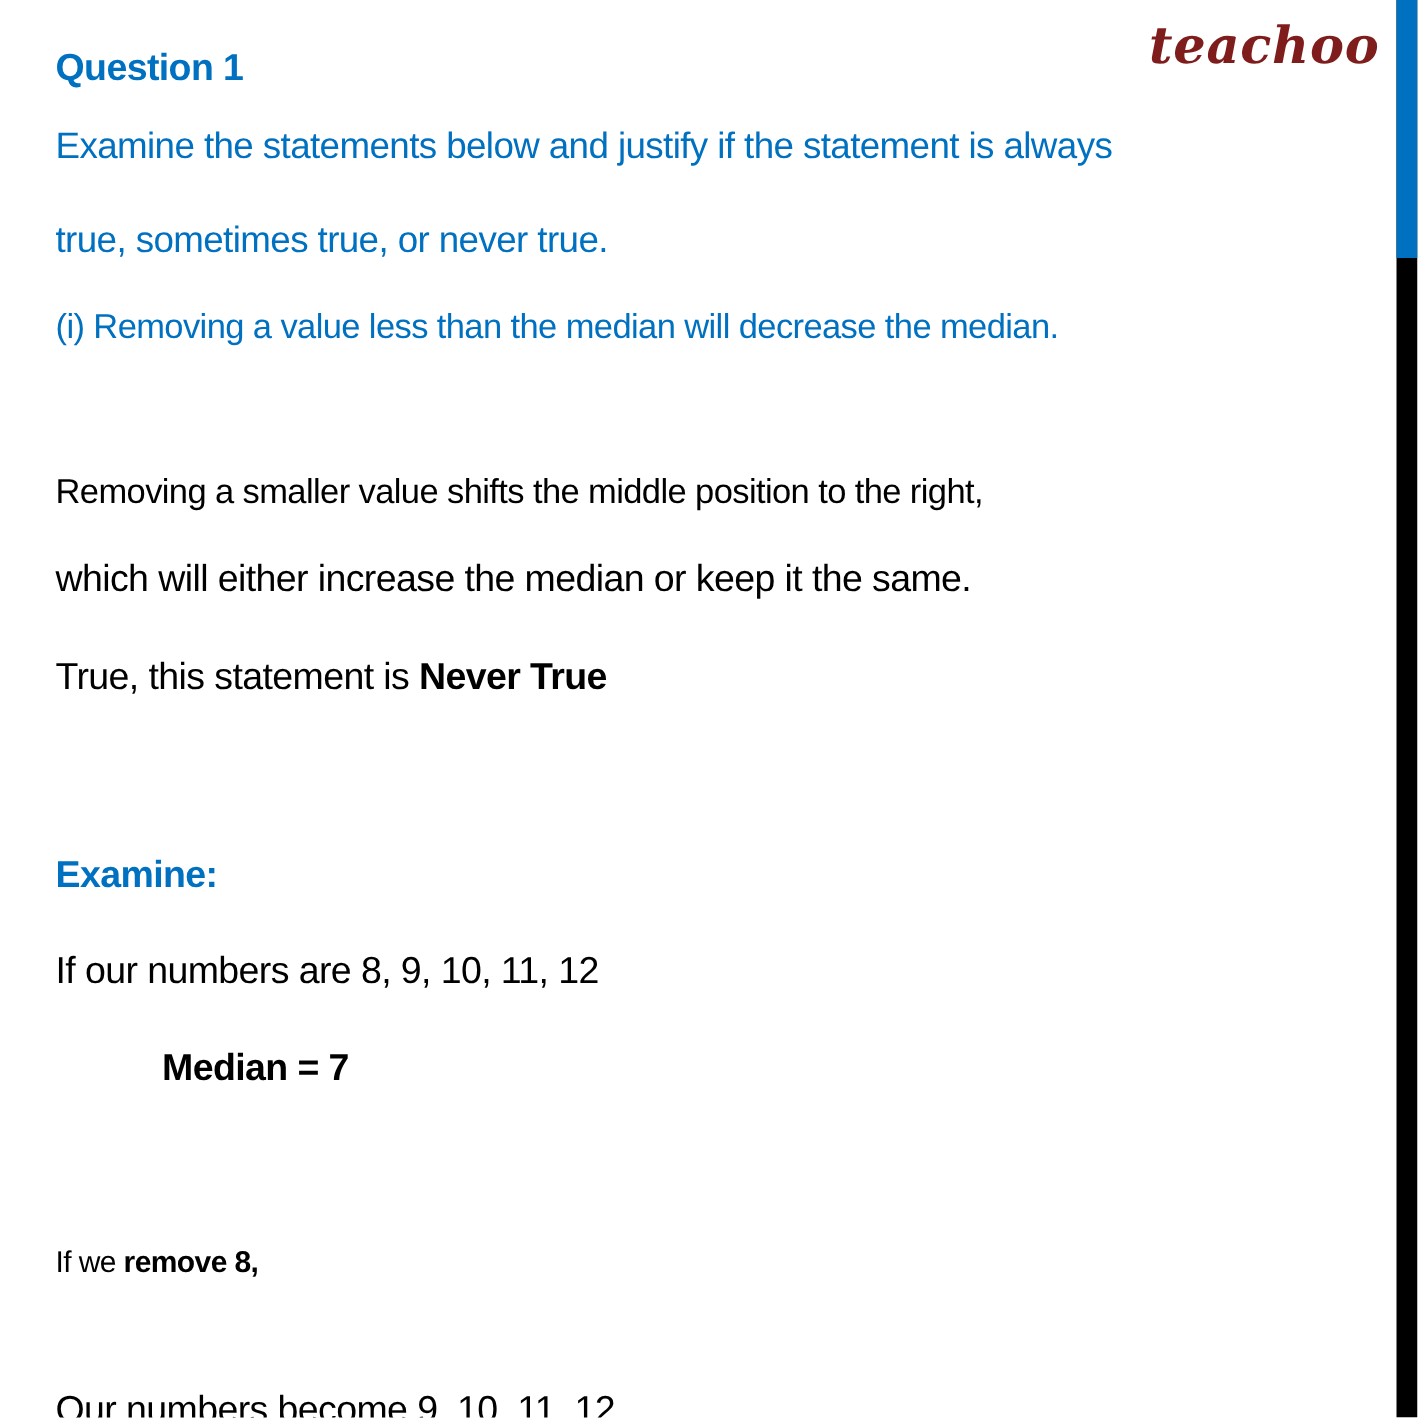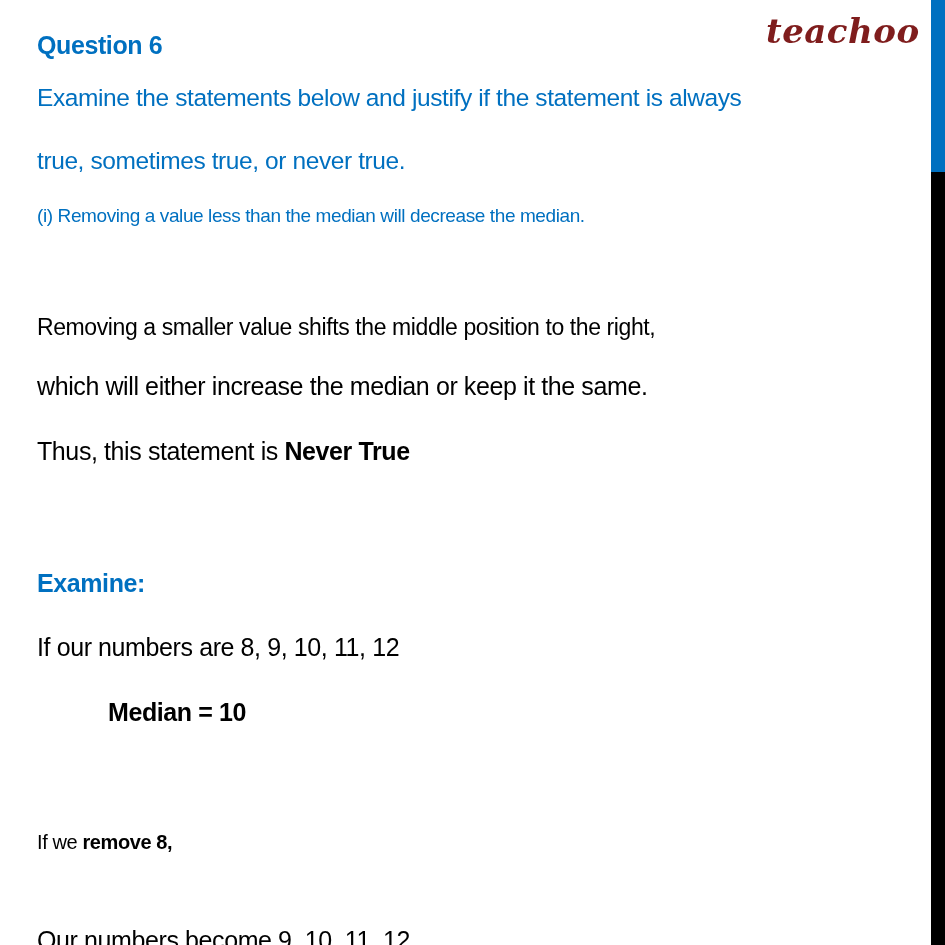--- a/index.html
+++ b/index.html
@@ -49,45 +49,45 @@
       white-space: nowrap;
       font-size: 25px;
       line-height: 1;
       letter-spacing: -0.4px;
     }
     .blue { color: #0070c0; }
     .bold { font-weight: bold; }
     .q-title { top: 33px; font-size: 25px; }
     .q1 { top: 86px; font-size: 24.5px; }
     .q2 { top: 149px; font-size: 24.5px; }
-    .q3 { top: 206px; font-size: 19px; }
+    .q3 { top: 206px; font-size: 23px; }
     .a1 { top: 316px; font-size: 23px; }
     .a2 { top: 374px; font-size: 25px; }
     .a3 { top: 439px; font-size: 25px; }
     .ex-title { top: 571px; font-size: 25px; }
     .ex1 { top: 635px; font-size: 25px; }
     .ex2 { top: 700px; left: 108px; font-size: 25px; }
     .ex3 { top: 832px; font-size: 20px; }
     .ex4 { top: 896px; font-size: 25px; margin-top: 32px; }
   </style>
 </head>
 <body>
 
 <div class="side-bar">
   <div class="side-bar-accent"></div>
 </div>
 
 <div class="logo">teachoo</div>
 
-<div class="line blue bold q-title">Question 6</div>
+<div class="line blue bold q-title">Question 1</div>
 <div class="line blue q1">Examine the statements below and justify if the statement is always</div>
 <div class="line blue q2">true, sometimes true, or never true.</div>
 <div class="line blue q3">(i) Removing a value less than the median will decrease the median.</div>
 
 <div class="line a1">Removing a smaller value shifts the middle position to the right,</div>
 <div class="line a2">which will either increase the median or keep it the same.</div>
-<div class="line a3"><span>Thus, this statement is </span><span class="bold">Never True</span></div>
+<div class="line a3"><span>True, this statement is </span><span class="bold">Never True</span></div>
 
 <div class="line blue bold ex-title">Examine:</div>
 <div class="line ex1">If our numbers are 8, 9, 10, 11, 12</div>
-<div class="line bold ex2">Median = 10</div>
+<div class="line bold ex2">Median = 7</div>
 <div class="line ex3"><span>If we </span><span class="bold">remove 8,</span></div>
 <div class="line ex4">Our numbers become 9, 10, 11, 12</div>
 
 </body></html>

